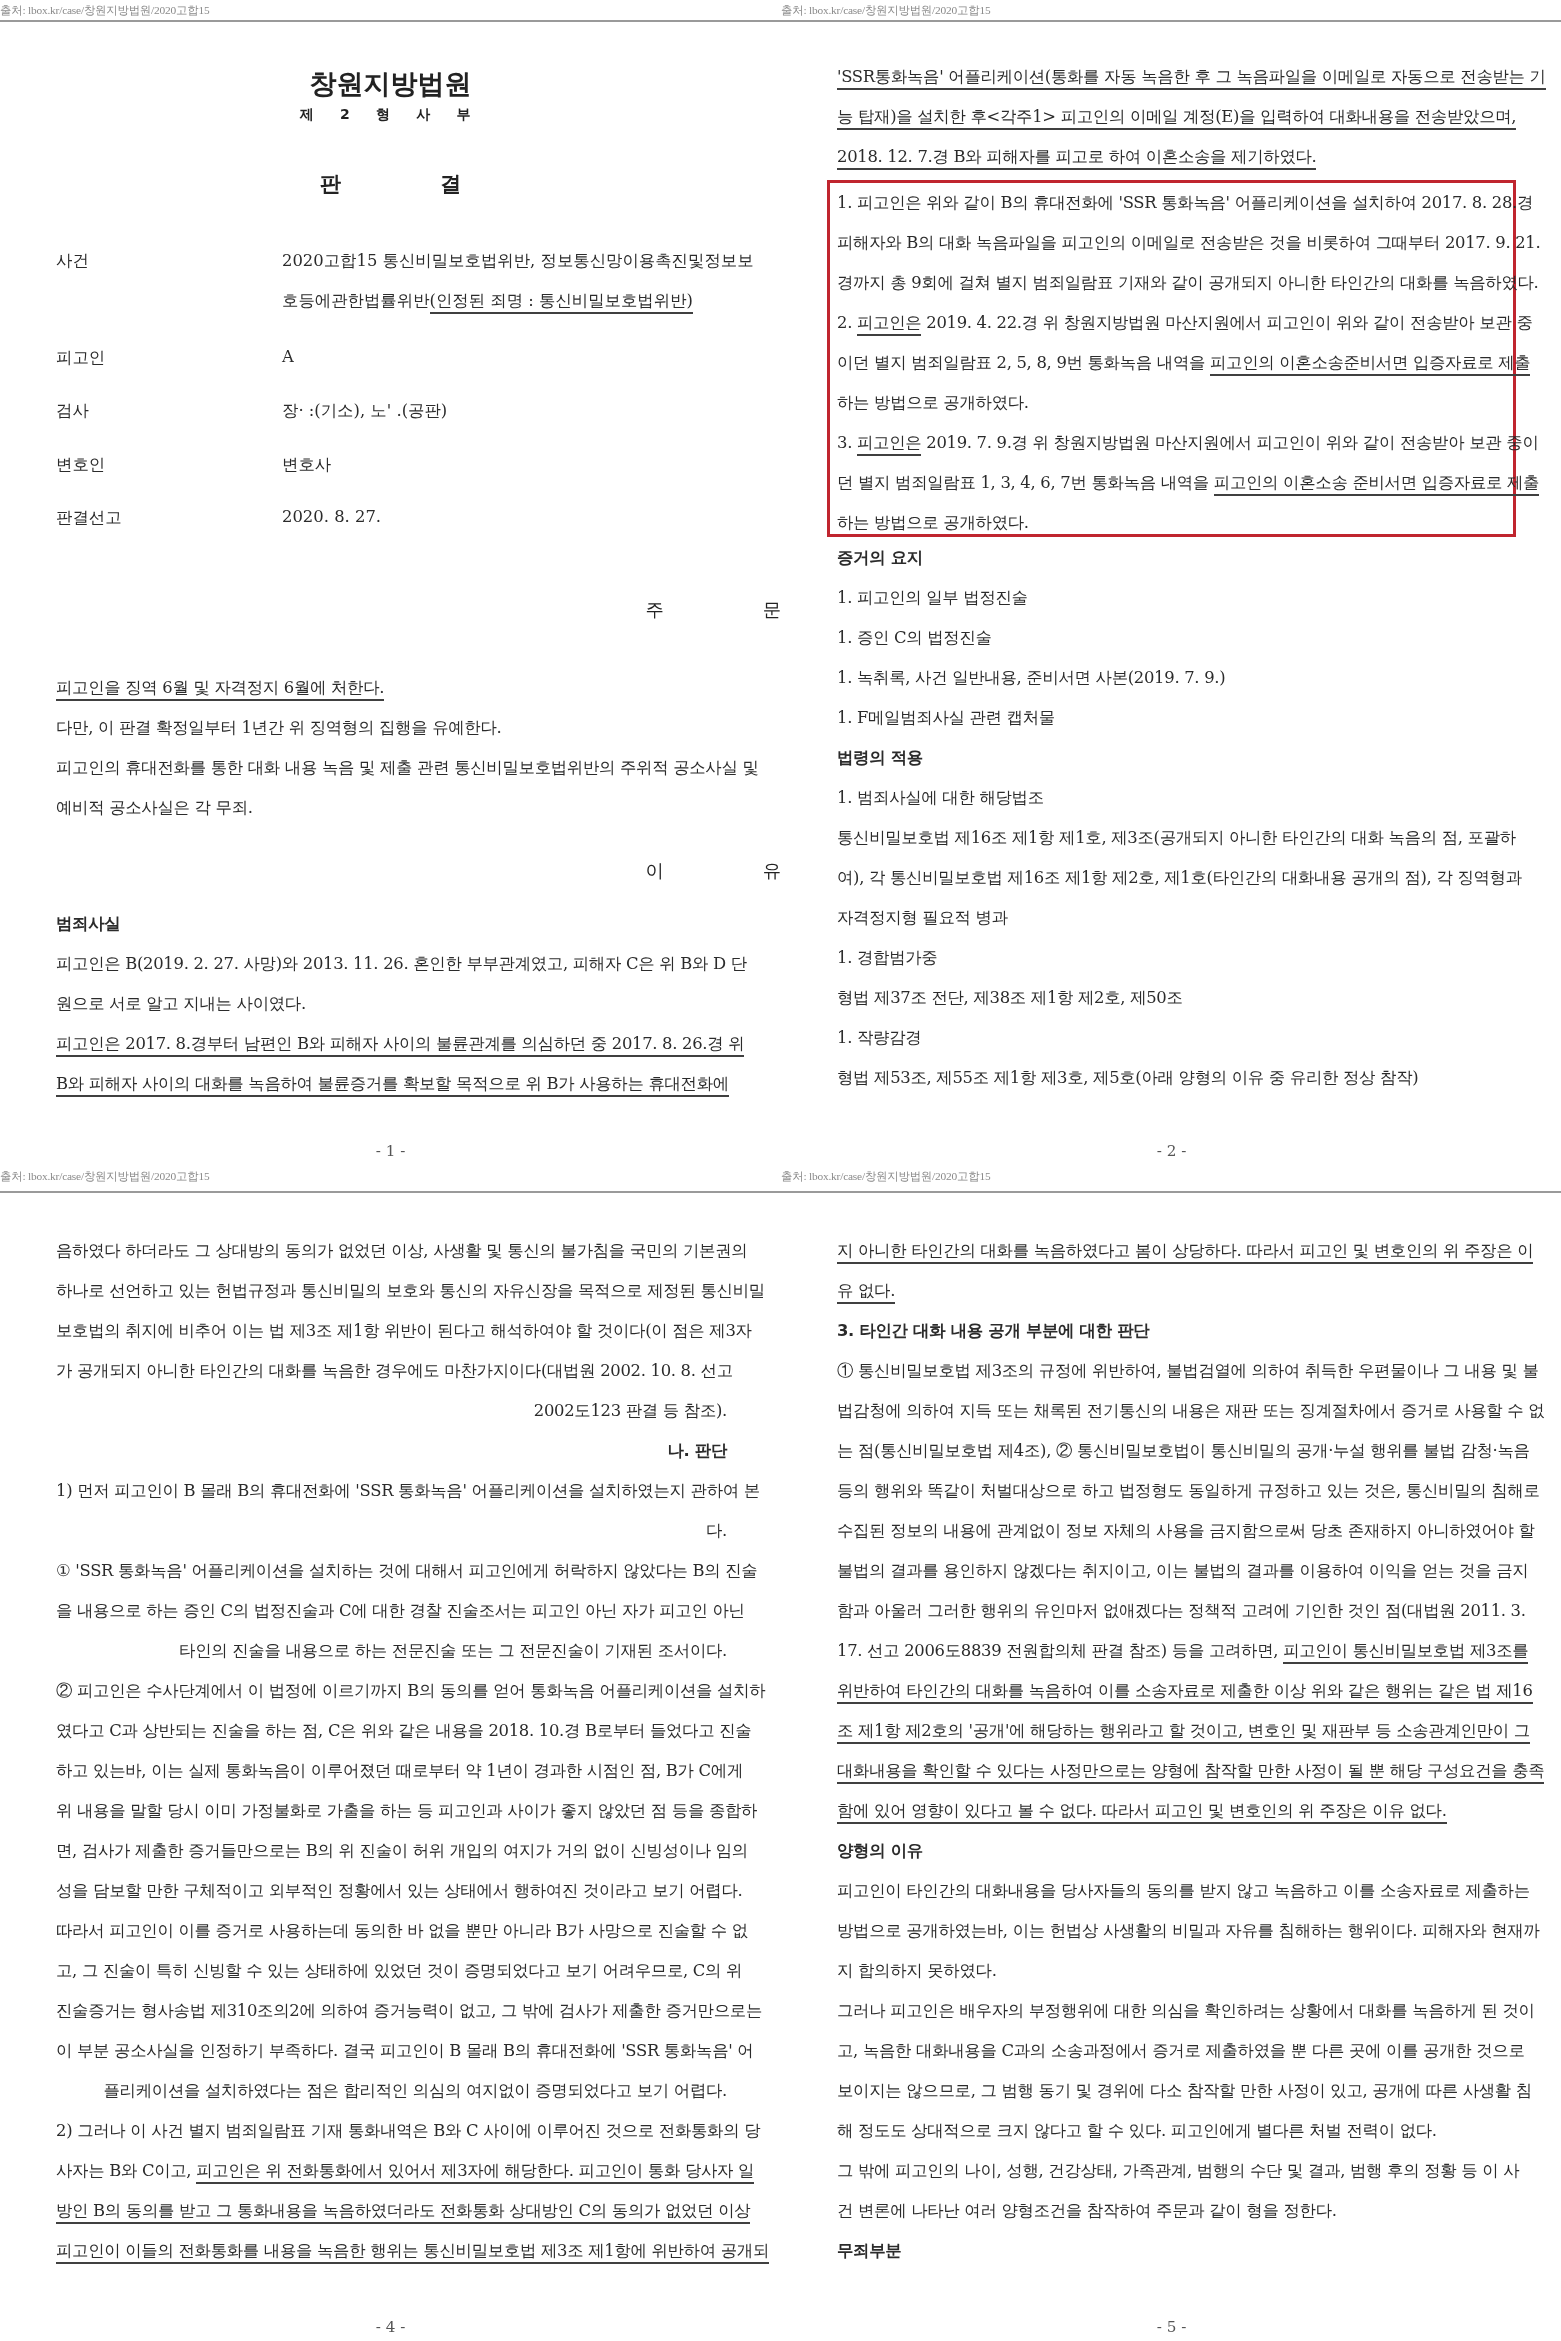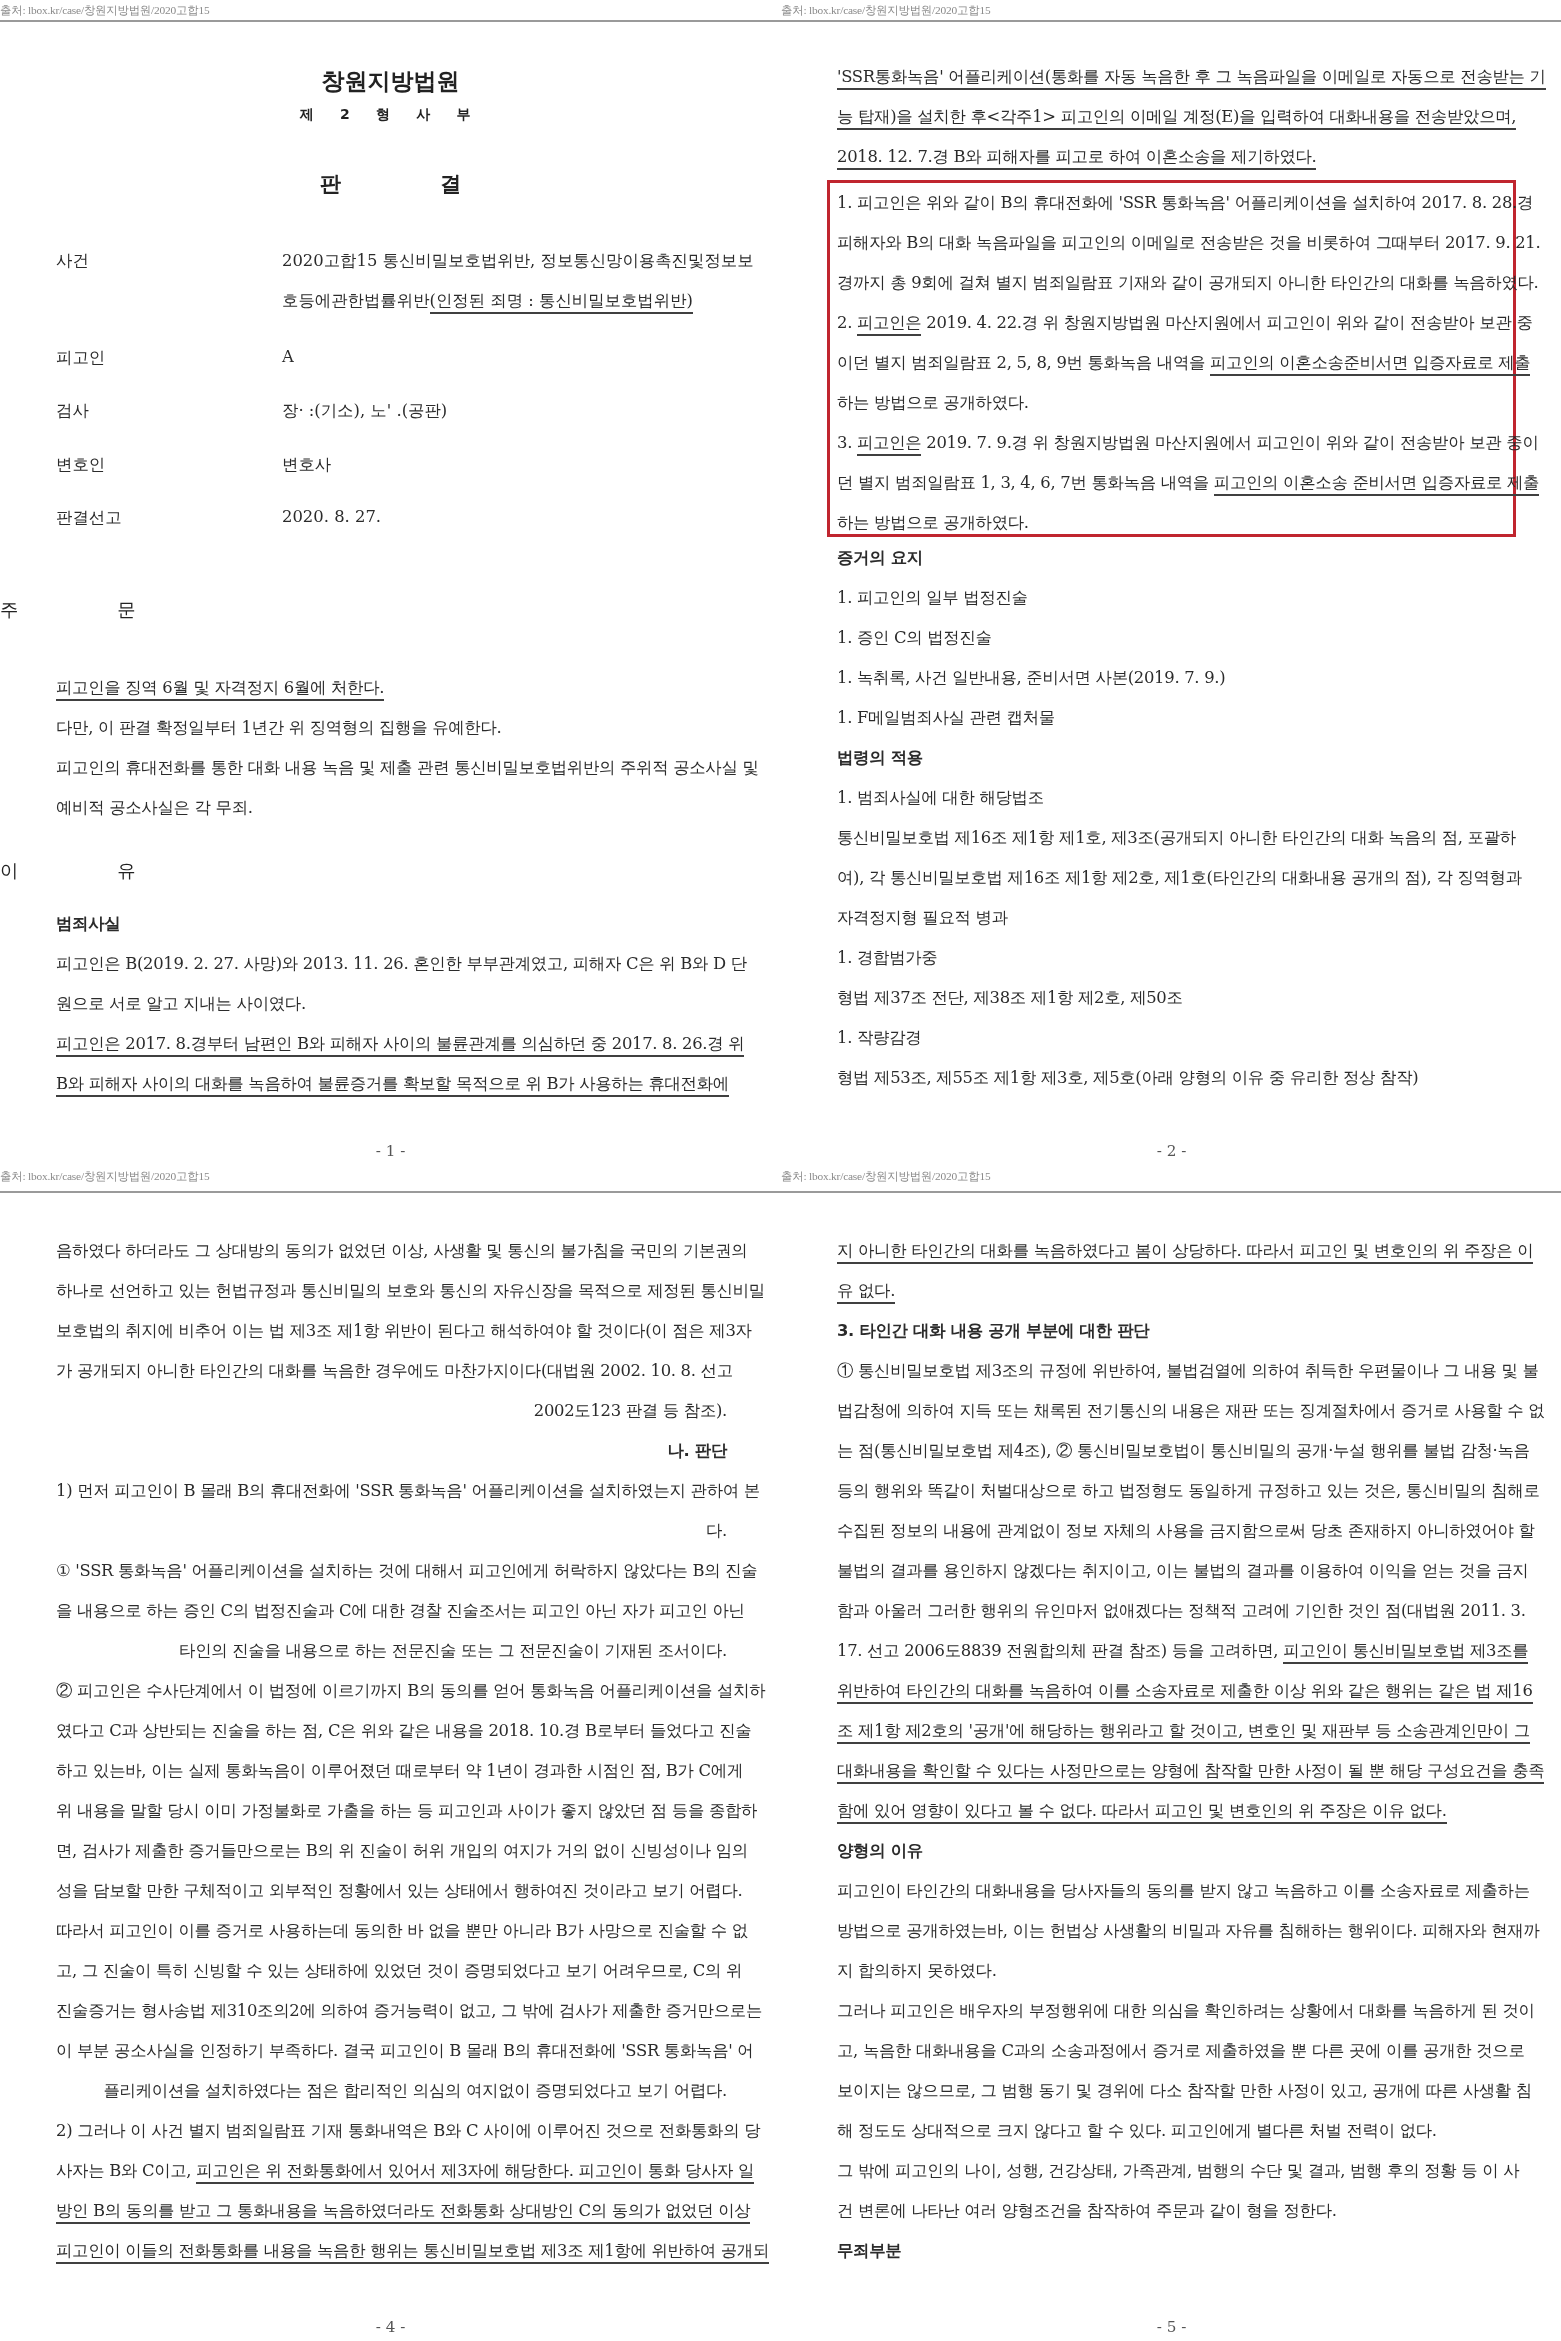--- a/index.html
+++ b/index.html
@@ -16,33 +16,33 @@
   .pnum { position:absolute; left:0; width:781px; text-align:center; font-size:15.2px; color:#555; }
   .body { position:absolute; left:56px; width:671px; }
   .line { font-size:16.4px; line-height:40px; height:40px; white-space:nowrap; letter-spacing:-0.3px; }
   .ul { border-bottom:2px solid #404040; padding-bottom:2.3px; }
   .bold { font-weight:bold; font-family:"DejaVu Sans","Liberation Sans",sans-serif; }
   .title { position:absolute; width:781px; left:0; text-align:center;
            font-family:"DejaVu Sans","Liberation Sans",sans-serif; font-weight:bold; color:#222; }
   .hdr-row { position:absolute; left:56px; font-size:16.4px; }
   .hdr-row .k { position:absolute; left:0; width:152px; }
   .hdr-row .v { position:absolute; left:226px; white-space:nowrap; }
-  .sec-title { position:absolute; width:781px; left:0; text-align:left;
+  .sec-title { position:absolute; width:781px; left:0; text-align:right;
                font-family:"DejaVu Sans","Liberation Sans",sans-serif; font-size:18.3px; color:#222; }
   .sec-title span { display:inline-block; }
   .redbox { position:absolute; border:3px solid #c0252f; }
 </style>
 </head>
 <body>
 
 <div class="page p1">
   <div class="src">출처: lbox.kr/case/창원지방법원/2020고합15</div>
   <div class="rule"></div>
 
-  <div class="title" style="top:66px;font-size:23px;">창원지방법원</div>
+  <div class="title" style="top:66px;font-size:27px;">창원지방법원</div>
   <div class="title" style="top:106px;font-size:14px;letter-spacing:10.7px;">제 2 형 사 부</div>
   <div class="title" style="top:169px;font-size:21.3px;">
     <span>판</span><span style="display:inline-block;width:99px"></span><span>결</span>
   </div>
 
   <div class="hdr-row" style="top:250px;">
     <span class="k">사건</span>
     <span class="v">2020고합15 통신비밀보호법위반, 정보통신망이용촉진및정보보</span>
   </div>
   <div class="hdr-row" style="top:290px;">

